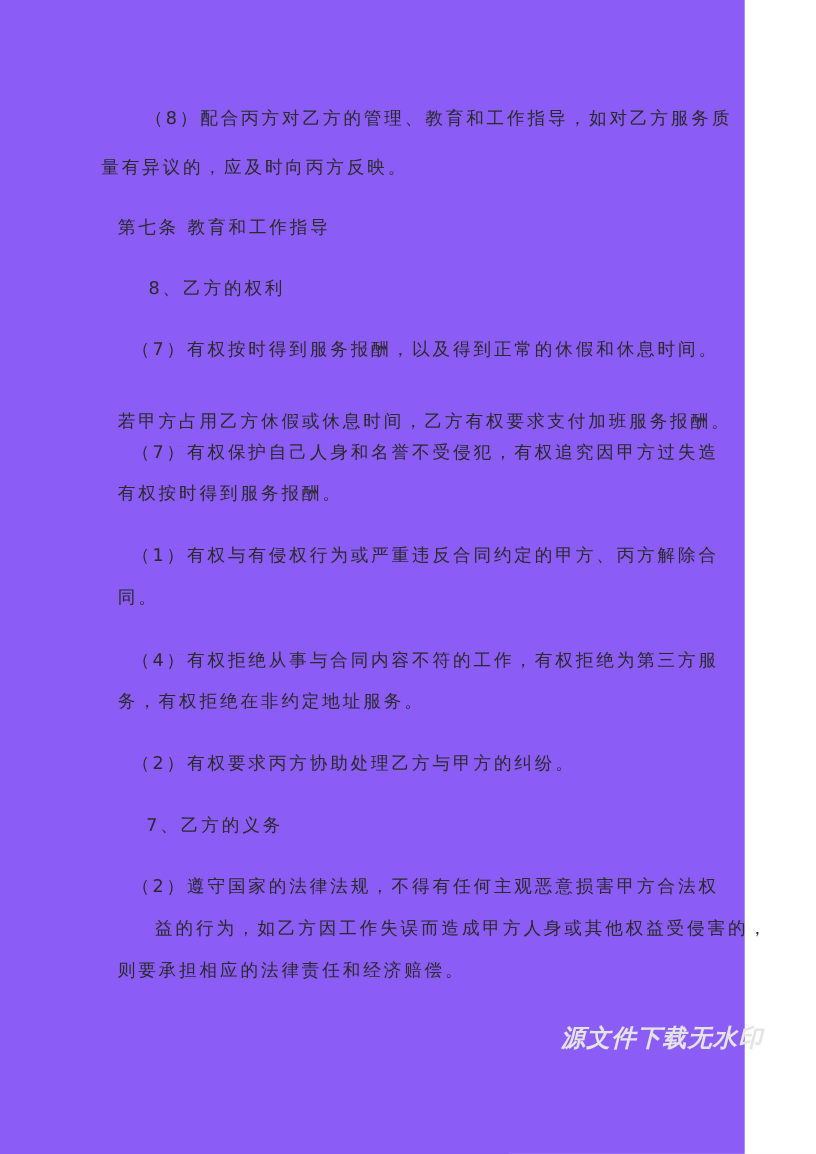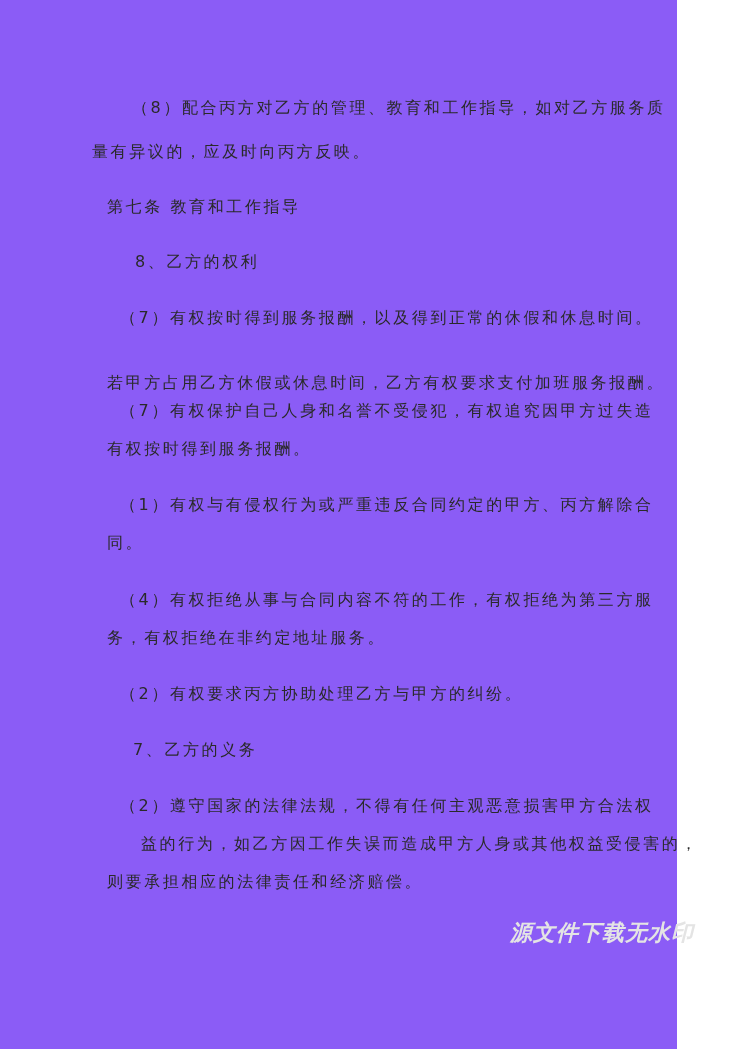--- a/index.html
+++ b/index.html
@@ -2,21 +2,21 @@
 <html><head>
 <meta charset="utf-8">
 <style>
   html, body { margin: 0; padding: 0; background: #ffffff; }
   body { width: 742px; height: 1049px; position: relative; overflow: hidden;
          font-family: "DejaVu Sans", "Liberation Sans", sans-serif; color: #2a2a2a; }
   .page { position: absolute; left: 0; top: 0; width: 677px; height: 1049px; background: #8b5cf6; }
   .line { position: absolute; font-size: 16px; line-height: 20px; letter-spacing: 2.6px; white-space: nowrap; }
   .watermark { position: absolute; left: 510px; top: 918px; width: 190px; color: #e4e4e4; font-style: italic; font-weight: bold; }
   .wm-title { font-size: 40px; line-height: 48px; letter-spacing: 2px; }
-  .wm-sub { font-size: 22px; line-height: 30px; letter-spacing: 1px; margin-top: 0; }
+  .wm-sub { font-size: 22px; line-height: 30px; letter-spacing: 1px; margin-top: 12px; }
 </style>
 </head>
 <body>
 
 <div class="page">
   <div id="lines">
       <div class="line" style="left: 132px; top: 98px;">（8）配合丙方对乙方的管理、教育和工作指导，如对乙方服务质</div>
       <div class="line" style="left: 92px; top: 142px;">量有异议的，应及时向丙方反映。</div>
       <div class="line" style="left: 107px; top: 197px;">第七条 教育和工作指导</div>
       <div class="line" style="left: 135px; top: 252px;">8、乙方的权利</div>

